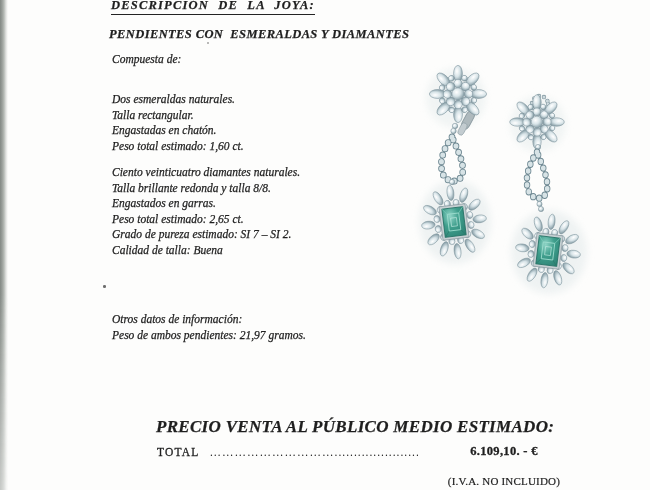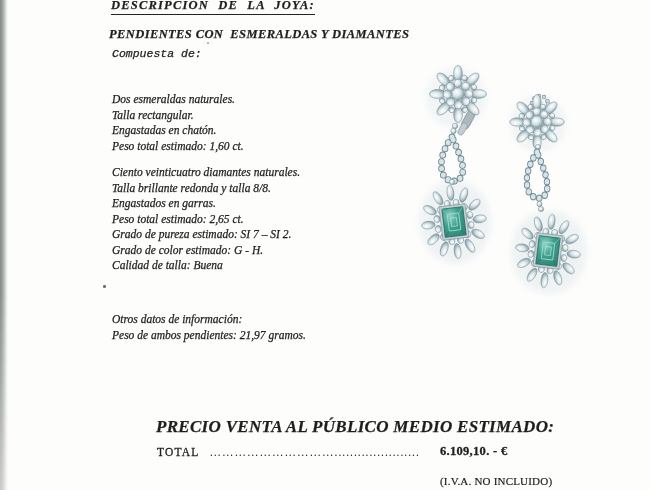--- a/index.html
+++ b/index.html
@@ -20,36 +20,36 @@
   }
   .txt{position:absolute;-webkit-text-stroke:.25px currentColor;}
   .italic{font-style:italic;}
   .bold{font-weight:bold;}
   .doc-title{
     left:111px;top:-2px;font-size:12.5px;letter-spacing:1.2px;word-spacing:5px;
     border-bottom:1.5px solid #242424;padding-bottom:1px;white-space:pre;
   }
   .doc-subtitle{left:109px;top:27px;font-size:12.5px;letter-spacing:.4px;white-space:pre;}
   .body-block{position:absolute;left:112px;font-size:11.5px;line-height:15.5px;font-style:italic;}
-  .block-compuesta{top:46px;font-family:Liberation Mono, monospace;}
+  .block-compuesta{top:52px;}
   .block-emeralds{top:92px;}
   .block-diamonds{top:165px;}
   .block-otros{top:312px;}
   .spec-line{-webkit-text-stroke:.25px currentColor;}
   .speck{position:absolute;background:#4a4a4a;border-radius:50%;}
   .speck1{left:207px;top:42px;width:2px;height:2px;opacity:.5;}
   .speck2{left:103px;top:285px;width:2.5px;height:2.5px;opacity:.8;}
   .price-header{left:156px;top:417px;font-size:17px;letter-spacing:.3px;font-family:Liberation Serif, serif;}
   .total-row{position:absolute;left:157px;top:446px;font-size:11.5px;white-space:nowrap;}
   .total-label{letter-spacing:1.2px;-webkit-text-stroke:.3px currentColor;}
   .leader-dots{
     display:inline-block;width:208px;overflow:hidden;vertical-align:bottom;
     letter-spacing:1px;margin-left:10px;white-space:nowrap;
   }
-  .value-block{position:absolute;left:440px;top:444px;width:128px;text-align:left;}
+  .value-block{position:absolute;left:440px;top:444px;width:128px;text-align:center;}
   .total-value{font-size:12.5px;font-weight:bold;letter-spacing:.3px;-webkit-text-stroke:.3px currentColor;}
   .vat-note{font-size:11px;margin-top:16px;letter-spacing:.2px;-webkit-text-stroke:.2px currentColor;}
   .earrings{position:absolute;left:398px;top:58px;}
   .st{fill:url(#gd);stroke:#7d939c;stroke-width:.55;}
   .beadU{fill:none;stroke:#6e8892;stroke-width:6.4;stroke-dasharray:0,6.2;stroke-linecap:round;}
   .beadT{fill:none;stroke:#d7e3e6;stroke-width:4.7;stroke-dasharray:0,6.2;stroke-linecap:round;}
   .ringU{fill:none;stroke:#7b929b;stroke-width:4.4;stroke-dasharray:0,5.2;stroke-linecap:round;}
   .ringT{fill:none;stroke:#cdd9dd;stroke-width:3.2;stroke-dasharray:0,5.2;stroke-linecap:round;}
   .metal{fill:var(--c-metal,#aeb9bd);stroke:#84949b;stroke-width:.8;}
 </style>
@@ -71,21 +71,20 @@
   <div class="spec-line">Engastadas en chatón.</div>
   <div class="spec-line">Peso total estimado: 1,60 ct.</div>
 </div>
 
 <div class="body-block block-diamonds">
   <div class="spec-line">Ciento veinticuatro diamantes naturales.</div>
   <div class="spec-line">Talla brillante redonda y talla 8/8.</div>
   <div class="spec-line">Engastados en garras.</div>
   <div class="spec-line">Peso total estimado: 2,65 ct.</div>
   <div class="spec-line">Grado de pureza estimado: SI 7 – SI 2.</div>
-  <div class="spec-line">Grado de color estimado: G - H.</div>
   <div class="spec-line">Calidad de talla: Buena</div>
 </div>
 
 <div class="speck speck1"></div>
 <div class="speck speck2"></div>
 
 <div class="body-block block-otros">
   <div class="spec-line">Otros datos de información:</div>
   <div class="spec-line">Peso de ambos pendientes: 21,97 gramos.</div>
 </div>

